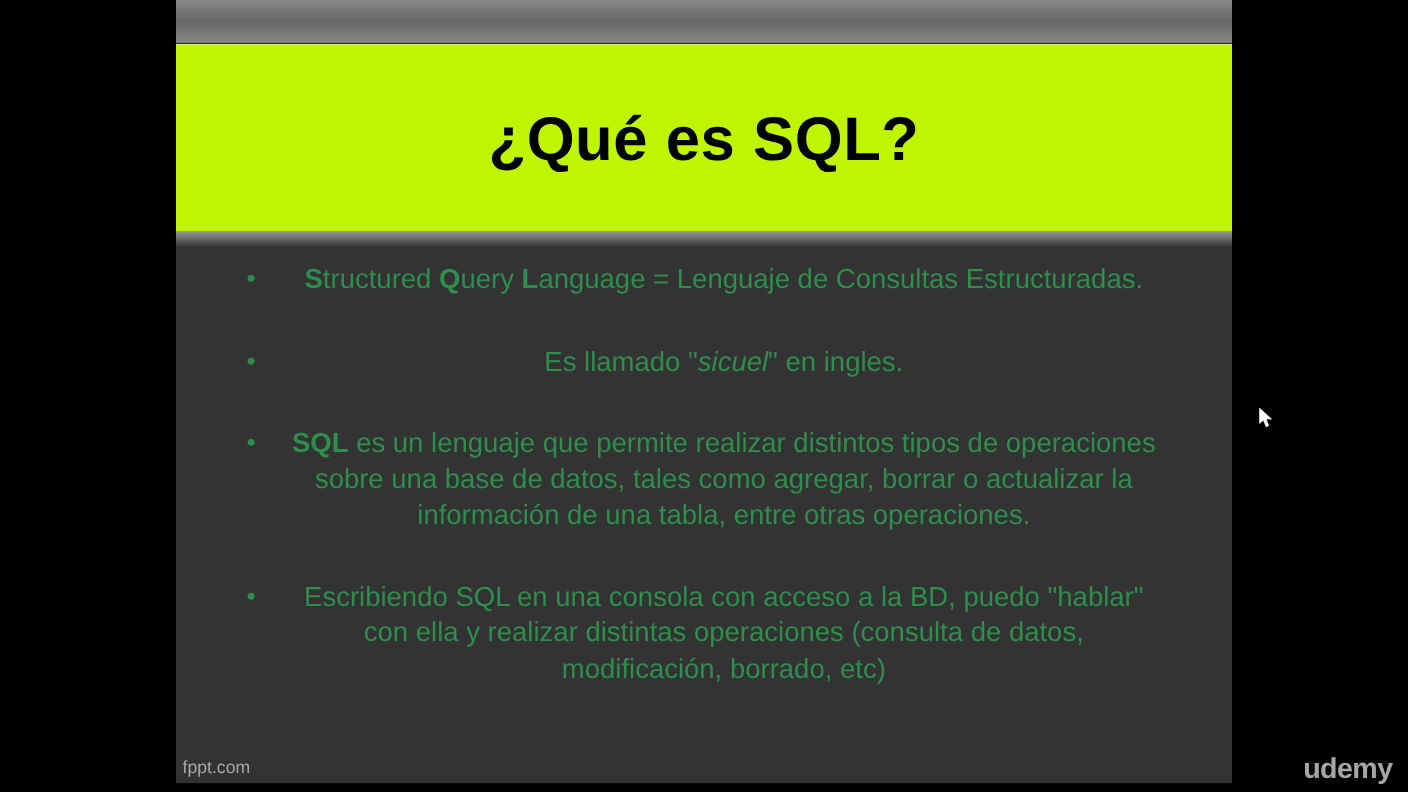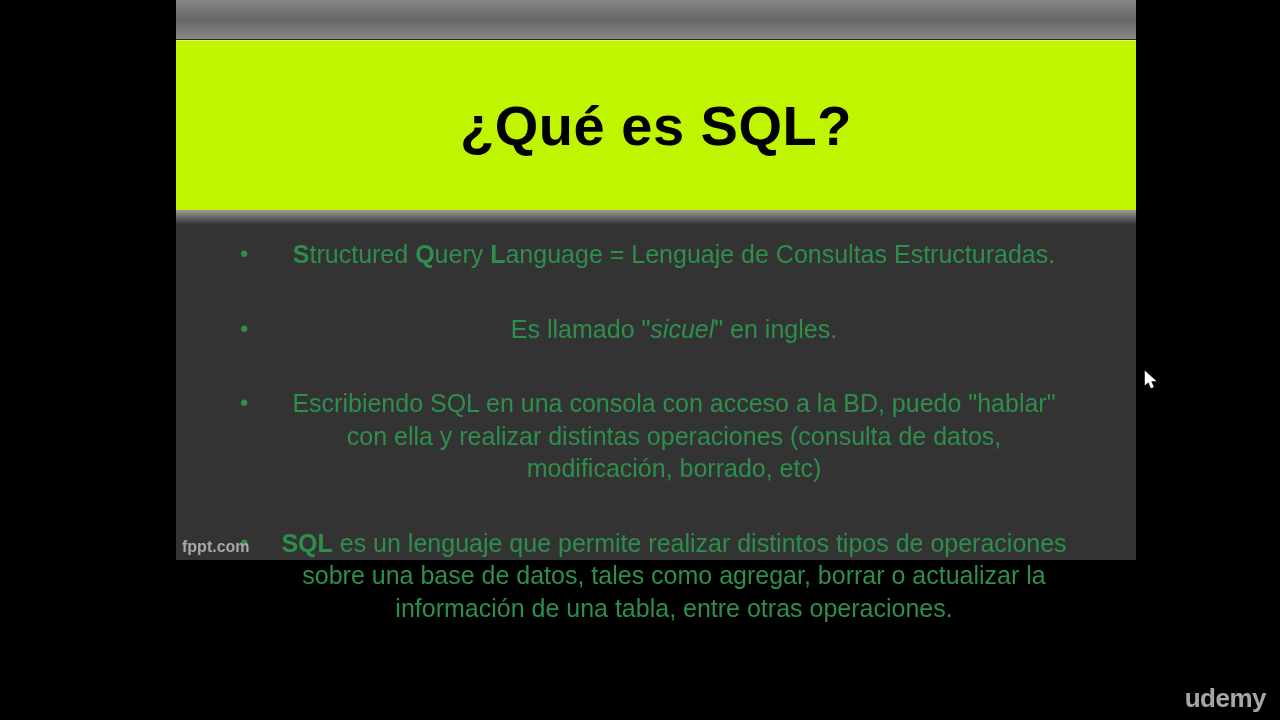--- a/index.html
+++ b/index.html
@@ -4,22 +4,22 @@
 <style>
   * { box-sizing: border-box; margin: 0; padding: 0; }
   html, body { width: 1280px; height: 720px; overflow: hidden; }
   body {
     background: #000;
     font-family: Arial, Helvetica, sans-serif;
     position: relative;
   }
   .slide {
     position: absolute;
-    left: 176px; top: 0;
-    width: 960px; height: 560px;
+    left: 160px; top: 0;
+    width: 960px; height: 712px;
     background: #333333;
     padding-left: 24px;
   }
   .top-chrome {
     position: absolute;
     left: 0; top: 0;
     width: 100%; height: 40px;
     background: linear-gradient(#888888 0%, #666666 50%, #888888 100%);
     border-bottom: 1px solid #2a2a2a;
   }
@@ -71,21 +71,21 @@
     color: #2e8f4c;
     font-size: 24px;
   }
   .b { font-weight: 700; }
   .i { font-style: italic; }
   .footer-left {
     position: absolute;
     left: 6px; bottom: 4px;
     color: #a8a8a8;
     font-size: 16px;
-    font-weight: 700;
+    font-weight: 400;
   }
   .cursor {
     position: absolute;
     left: 1144px; top: 370px;
     width: 14px; height: 20px;
     pointer-events: none;
   }
   .cursor svg { display: block; }
   .watermark {
     position: absolute;
@@ -105,22 +105,22 @@
 
   <div class="title-band">
     <div class="title-text">¿Qué es SQL?</div>
   </div>
   <div class="title-band-shadow"></div>
 
   <div class="body-area">
     <ul class="bullets">
       <li><span class="b">S</span><span>tructured </span><span class="b">Q</span><span>uery </span><span class="b">L</span><span>anguage = Lenguaje de Consultas Estructuradas.</span></li>
       <li><span>Es llamado "</span><span class="i">sicuel</span><span>" en ingles.</span></li>
+      <li><span> </span><span class="b">SQL</span><span> es un lenguaje que permite realizar distintos tipos de operaciones sobre una base de datos, tales como agregar, borrar o actualizar la información de una tabla, entre otras operaciones.</span></li>
       <li><span>Escribiendo SQL en una consola con acceso a la BD, puedo "hablar" con ella y realizar distintas operaciones (consulta de datos, modificación, borrado, etc)</span></li>
-      <li><span> </span><span class="b">SQL</span><span> es un lenguaje que permite realizar distintos tipos de operaciones sobre una base de datos, tales como agregar, borrar o actualizar la información de una tabla, entre otras operaciones.</span></li>
     </ul>
   </div>
 
   <div class="footer-left">fppt.com</div>
 </div>
 
 <div class="cursor">
   <svg width="14" height="20" viewBox="0 0 14 20">
     <path d="M1 1 L1 15 L4.5 12 L7 18 L9.5 17 L7 11 L12 11 Z" fill="#ffffff" stroke="#ffffff" stroke-width="0.5"></path>
   </svg>

